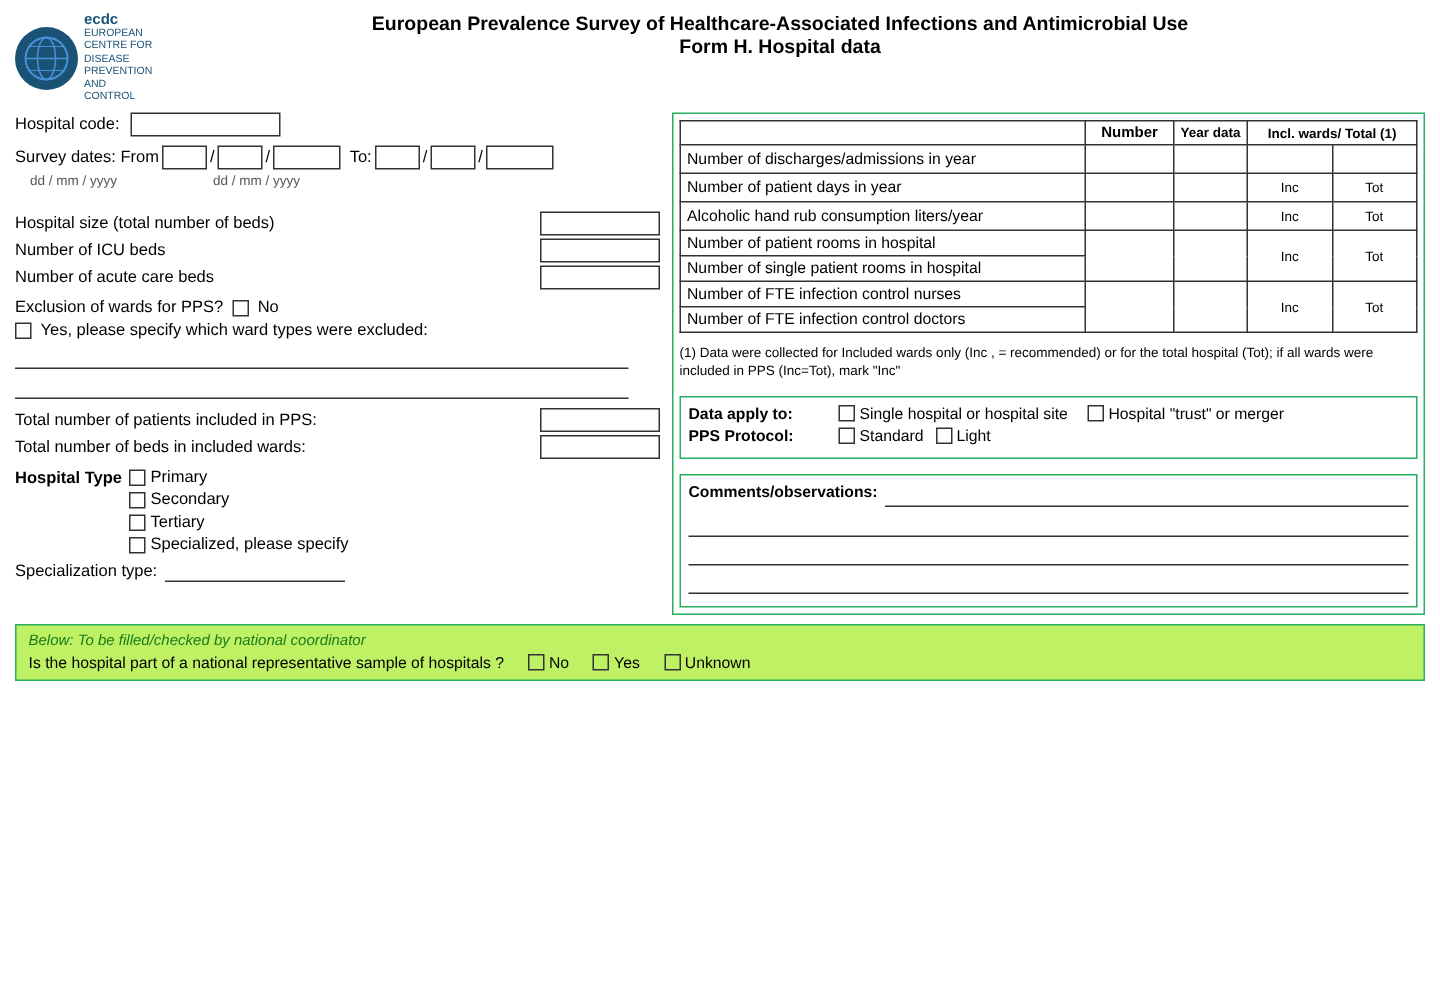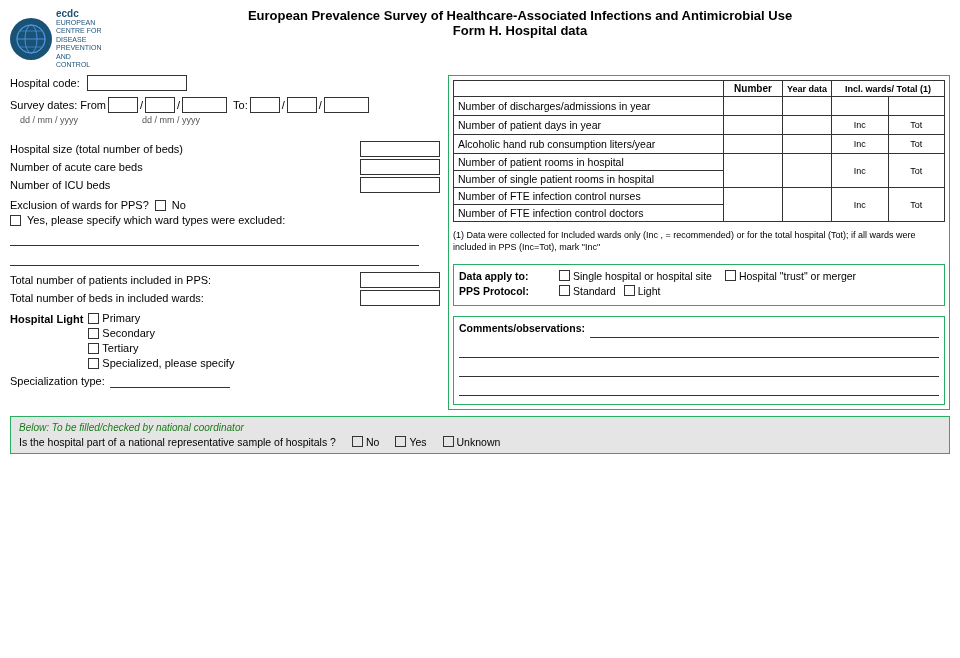--- a/index.html
+++ b/index.html
@@ -164,21 +164,21 @@
       font-size: 10.5px;
     }
     .comments-line {
       border-bottom: 1px solid #333;
       height: 16px;
       width: 100%;
       margin-bottom: 3px;
     }
     
     .bottom-bar {
-      background: #e5e5e5;
+      background: #bef264;
       border: 1px solid #27ae60;
       padding: 5px 8px;
       margin-top: 6px;
       font-size: 10.5px;
     }
     .bottom-bar-title {
       font-style: italic;
       color: #1a7a1a;
       margin-bottom: 3px;
       font-size: 10px;
@@ -264,25 +264,25 @@
         <span style="font-size:9px;color:#555;">dd / mm / yyyy</span>
         <span style="font-size:9px;color:#555;margin-left:60px;">dd / mm / yyyy</span>
       </div>
 
       <div class="beds-section" style="margin-bottom:6px;">
         <div class="beds-row">
           <span>Hospital size (total number of beds)</span>
           <input type="text" class="input-box input-box-md" style="">
         </div>
         <div class="beds-row">
+          <span>Number of ICU beds</span>
+          <input type="text" class="input-box input-box-md" style="">
+        </div>
+        <div class="beds-row">
           <span>Number of acute care beds</span>
-          <input type="text" class="input-box input-box-md" style="">
-        </div>
-        <div class="beds-row">
-          <span>Number of ICU beds</span>
           <input type="text" class="input-box input-box-md" style="">
         </div>
       </div>
 
       <div style="margin-bottom:4px;">
         <div style="display:flex;align-items:center;gap:6px;margin-bottom:3px;">
           <span>Exclusion of wards for PPS?</span>
           <span class="cb"></span>
           <span>No</span>
         </div>
@@ -299,21 +299,21 @@
           <span>Total number of patients included in PPS:</span>
           <input type="text" class="input-box input-box-md" style="">
         </div>
         <div class="beds-row">
           <span>Total number of beds in included wards:</span>
           <input type="text" class="input-box input-box-md" style="">
         </div>
       </div>
 
       <div class="hosp-type-section">
-        <span class="hosp-type-label bold">Hospital Light</span>
+        <span class="hosp-type-label bold">Hospital Type</span>
         <div class="hosp-type-options">
           <div class="checkbox-inline">
             <span class="cb"></span>
             <span>Primary</span>
           </div>
           <div class="checkbox-inline">
             <span class="cb"></span>
             <span>Secondary</span>
           </div>
           <div class="checkbox-inline">

